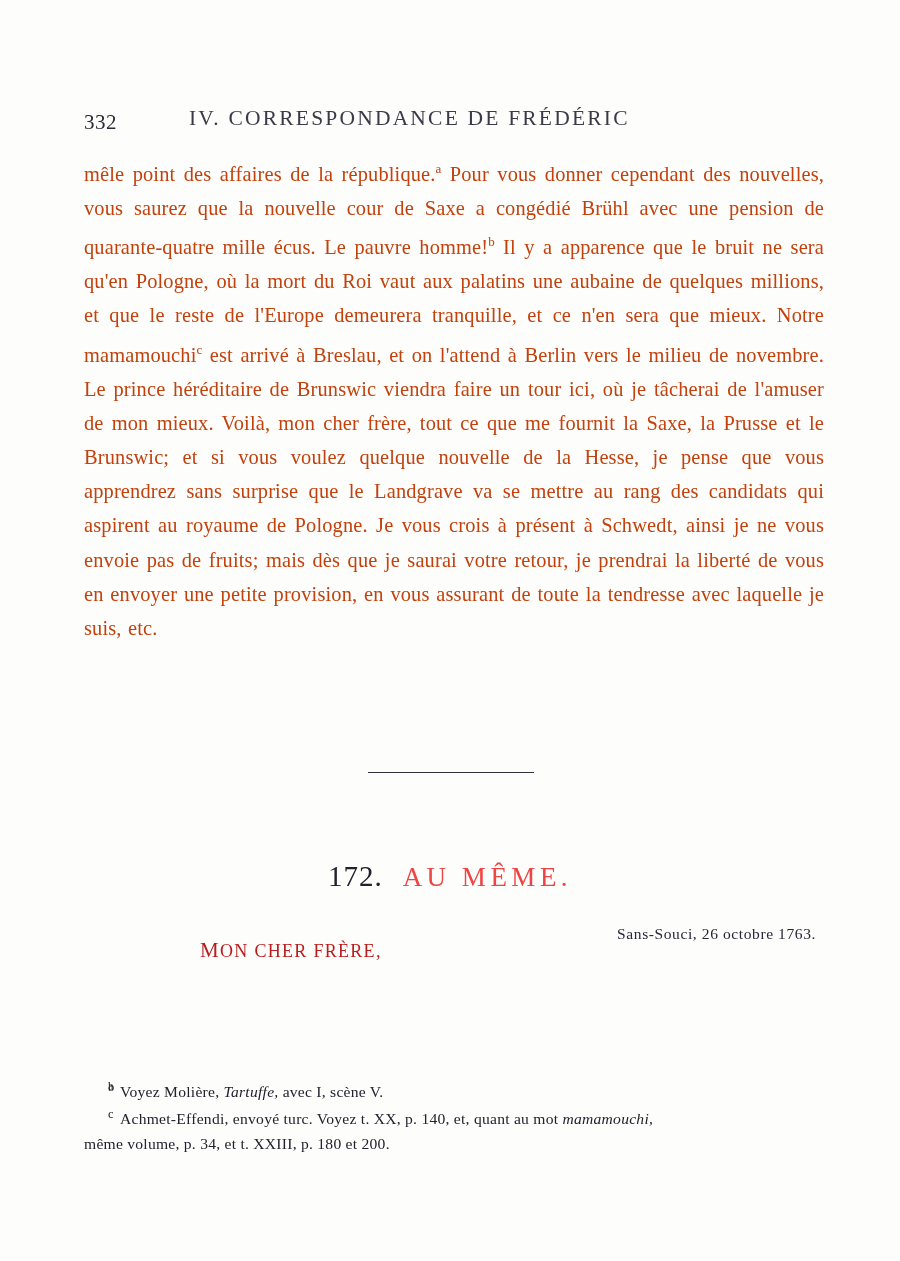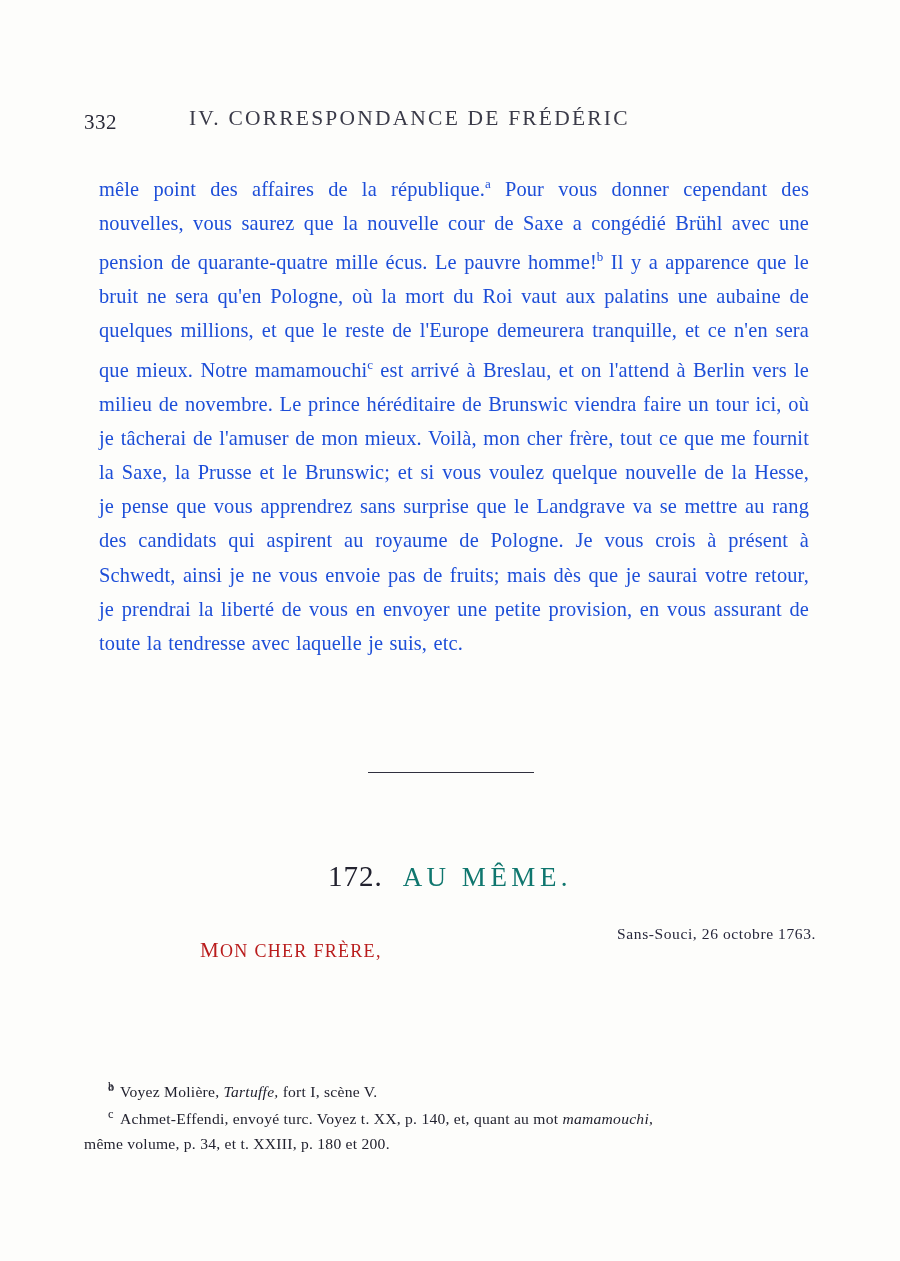--- a/index.html
+++ b/index.html
@@ -51,26 +51,26 @@
     font-family: "Liberation Serif", serif;
   }
   
   .body-block {
     position: absolute;
     left: 84px;
     top: 152px;
     width: 740px;
   }
   .body-block p {
-    margin: 15px;
+    margin: 0;
     font-size: 20.4px;
     line-height: 34.2px;
     text-align: justify;
     text-justify: inter-word;
-    color: #1d4ed8;
+    color: #c2410c;
     letter-spacing: 0.15px;
     word-spacing: 1.1px;
   }
   .fn-ref {
     font-size: 13px;
     vertical-align: super;
     letter-spacing: 0;
     word-spacing: 0;
   }
   
@@ -91,21 +91,21 @@
     text-align: center;
   }
   .letter-num {
     font-size: 29px;
     letter-spacing: 1px;
     color: #22222f;
   }
   .letter-title {
     font-size: 27px;
     letter-spacing: 4.5px;
-    color: #0f766e;
+    color: #ef4444;
     margin-left: 20px;
   }
   
   .dateline {
     position: absolute;
     right: 84px;
     top: 925px;
     font-size: 15.5px;
     letter-spacing: 0.6px;
     color: #26263a;
@@ -197,21 +197,21 @@
 
   <div class="salutation"><span class="sc-first">M</span><span>ON CHER FRÈRE,</span></div>
 
 
   <div class="footnotes">
     <div class="footnote">
       <span class="marker">a</span>
     </div>
     <div class="footnote">
       <span class="marker">b</span>
-      <span>Voyez Molière, </span><span class="it">Tartuffe,</span><span> fort I, scène V.</span>
+      <span>Voyez Molière, </span><span class="it">Tartuffe,</span><span> avec I, scène V.</span>
     </div>
     <div class="footnote last">
       <span class="marker">c</span>
       <span>Achmet-Effendi, envoyé turc.  Voyez t. XX, p. 140,  et,  quant au mot </span><span class="it">mamamouchi</span><span>,</span>
       <span class="cont">même volume, p. 34, et t. XXIII, p. 180 et 200.</span>
     </div>
   </div>
 
 </div>
 

